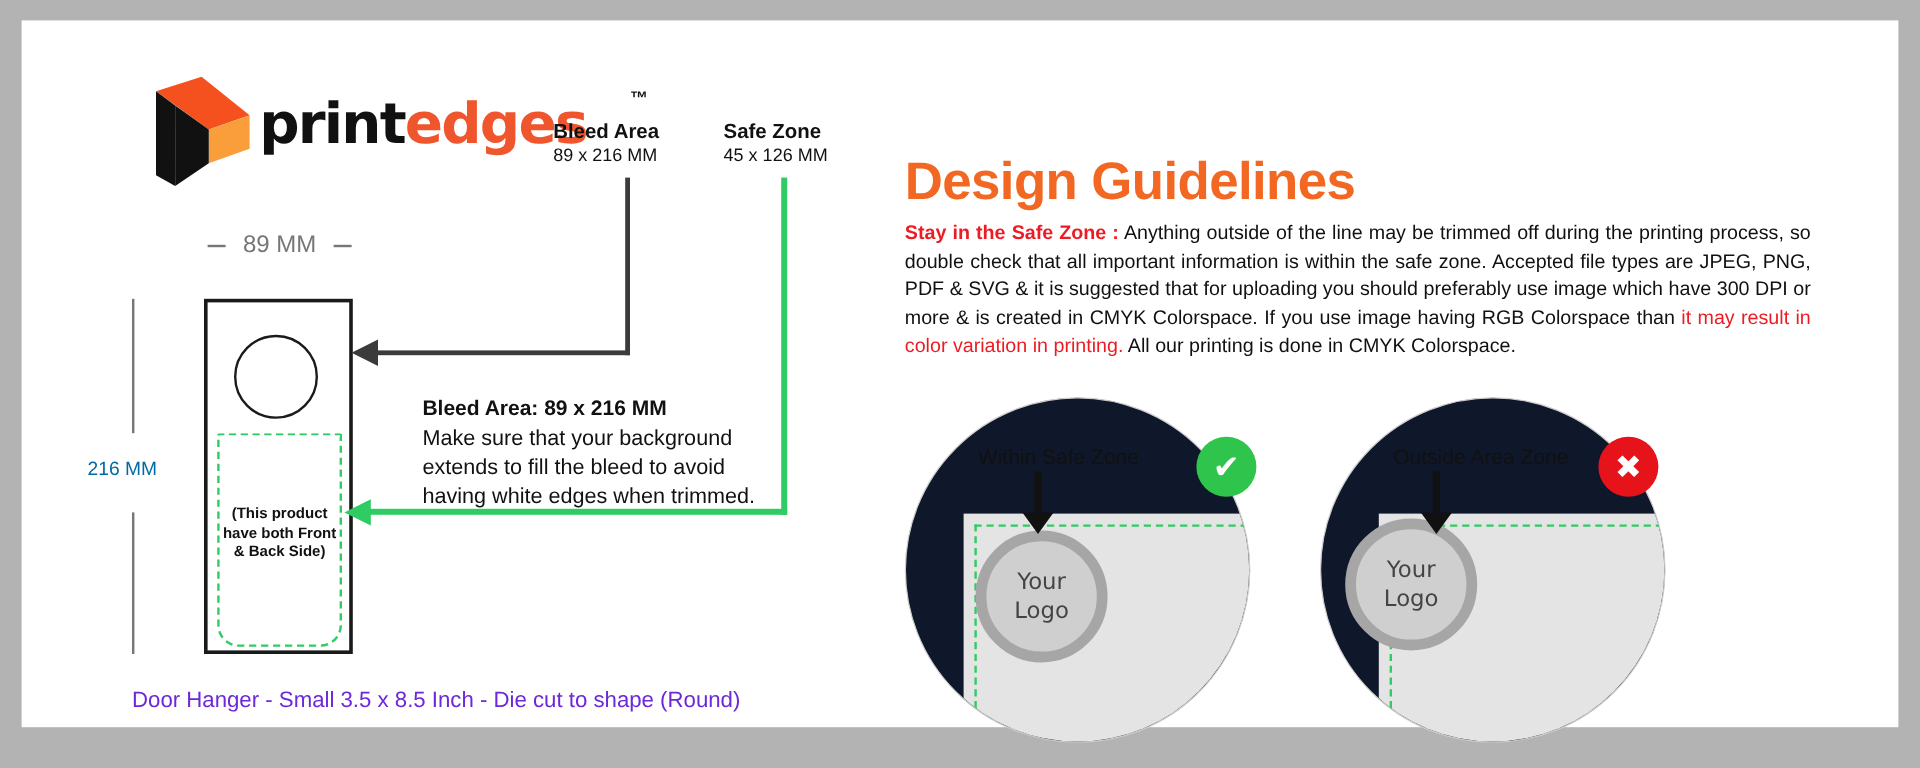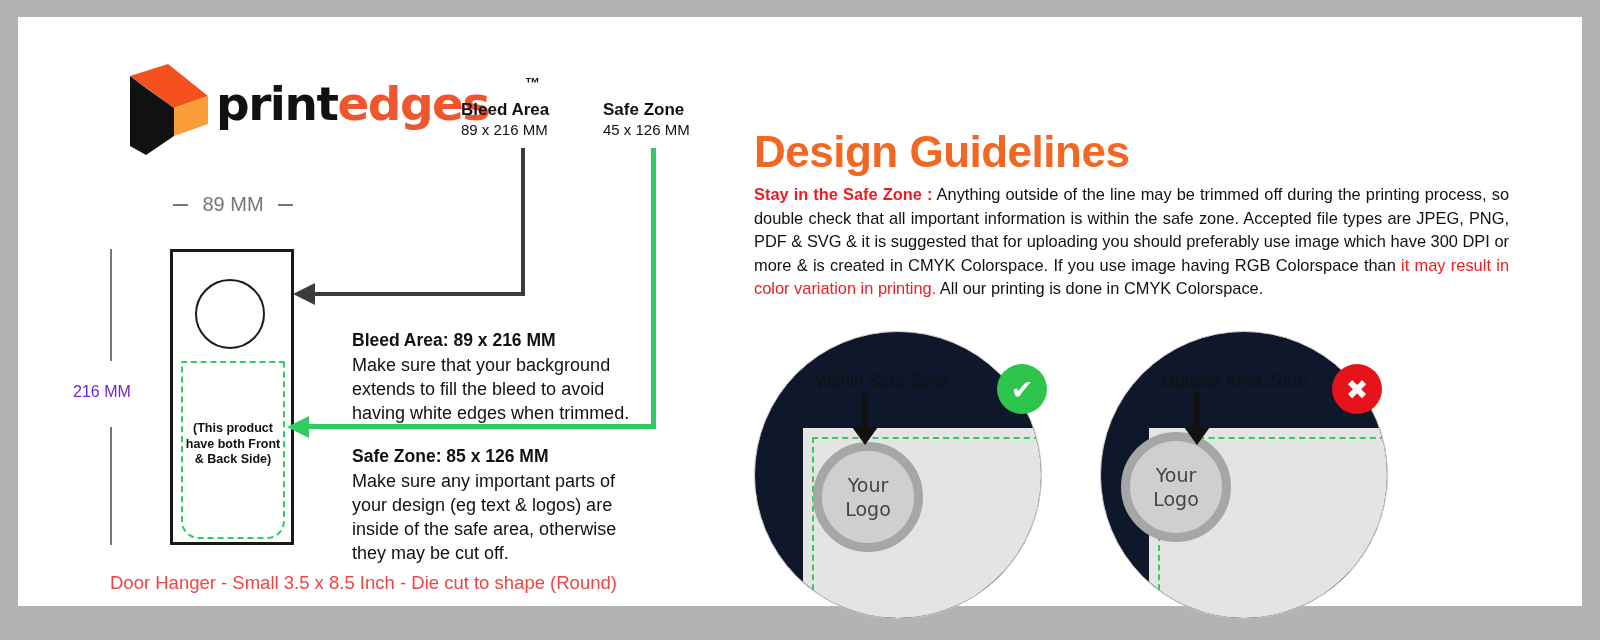--- a/index.html
+++ b/index.html
@@ -41,21 +41,21 @@
 
   .dim-top {
     position: absolute; left: 130px; top: 176px; width: 170px;
     display: flex; align-items: center; justify-content: center; gap: 14px;
     color: #767676; font-size: 20px; font-family: "Liberation Sans", sans-serif;
   }
   .dim-top .tick { width: 15px; height: 2px; background: #767676; display: block; }
 
   .dim-left-label {
     position: absolute; left: 55px; top: 366px;
-    color: #6d28d9; font-size: 16px;
+    color: #0369a1; font-size: 16px;
   }
   .dim-left-line-top { position: absolute; left: 92px; top: 232px; width: 2px; height: 112px; background: #767676; }
   .dim-left-line-bot { position: absolute; left: 92px; top: 410px; width: 2px; height: 118px; background: #767676; }
 
   
   .hanger-bleed {
     position: absolute; left: 152px; top: 232px; width: 124px; height: 296px;
     border: 3px solid #1a1a1a; background: #ffffff; box-sizing: border-box;
   }
   .hanger-hole {
@@ -68,21 +68,21 @@
     border-radius: 2px 2px 18px 18px;
   }
   .hanger-safe-text {
     position: absolute; left: 0; right: 0; top: 58px;
     text-align: center; font-size: 12.5px; font-weight: bold; color: #111;
     line-height: 15.5px; font-family: "Liberation Sans", sans-serif;
   }
 
   .hanger-caption {
     position: absolute; left: 92px; top: 555px;
-    font-size: 18.5px; color: #ef4444; white-space: nowrap;
+    font-size: 18.5px; color: #6d28d9; white-space: nowrap;
     font-family: "Liberation Sans", sans-serif;
   }
 
   
   .callout-label { position: absolute; text-align: left; line-height: 20px; }
   .callout-label .t1 { font-size: 17px; font-weight: bold; color: #111; display:block; }
   .callout-label .t2 { font-size: 15px; color: #111; display:block; }
   .lbl-bleed { left: 443px; top: 83px; width: 125px; }
   .lbl-safe  { left: 585px; top: 83px; width: 122px; }
 
@@ -232,24 +232,20 @@
 
     <div class="lead-safe-v"></div>
     <div class="lead-safe-h"></div>
     <div class="lead-safe-head"></div>
 
     <div class="info-block info-bleed">
       <div class="head">Bleed Area: 89 x 216 MM</div>
       <div class="body">Make sure that your background extends to fill the bleed to avoid having white edges when trimmed.</div>
     </div>
 
-    <div class="info-block info-safe">
-      <div class="head">Safe Zone: 85 x 126 MM</div>
-      <div class="body">Make sure any important parts of your design (eg text &amp; logos) are inside of the safe area, otherwise they may be cut off.</div>
-    </div>
 
     <div class="hanger-caption">Door Hanger - Small 3.5 x 8.5 Inch - Die cut to shape (Round)</div>
   </div>
 
   <div class="right-panel">
     <div class="dg-title">Design Guidelines</div>
 
     <div class="dg-para"><span class="red-bold">Stay in the Safe Zone :</span><span> Anything outside of the line may be trimmed off during the printing process, so double check that all important information is within the safe zone. Accepted file types are JPEG, PNG, PDF &amp; SVG &amp; it is suggested that for uploading you should preferably use image which have 300 DPI or more &amp; is created in CMYK Colorspace. If you use image having RGB Colorspace than </span><span class="red">it may result in color variation in printing.</span><span> All our printing is done in CMYK Colorspace.</span></div>
 
     <div class="example ex-left">

